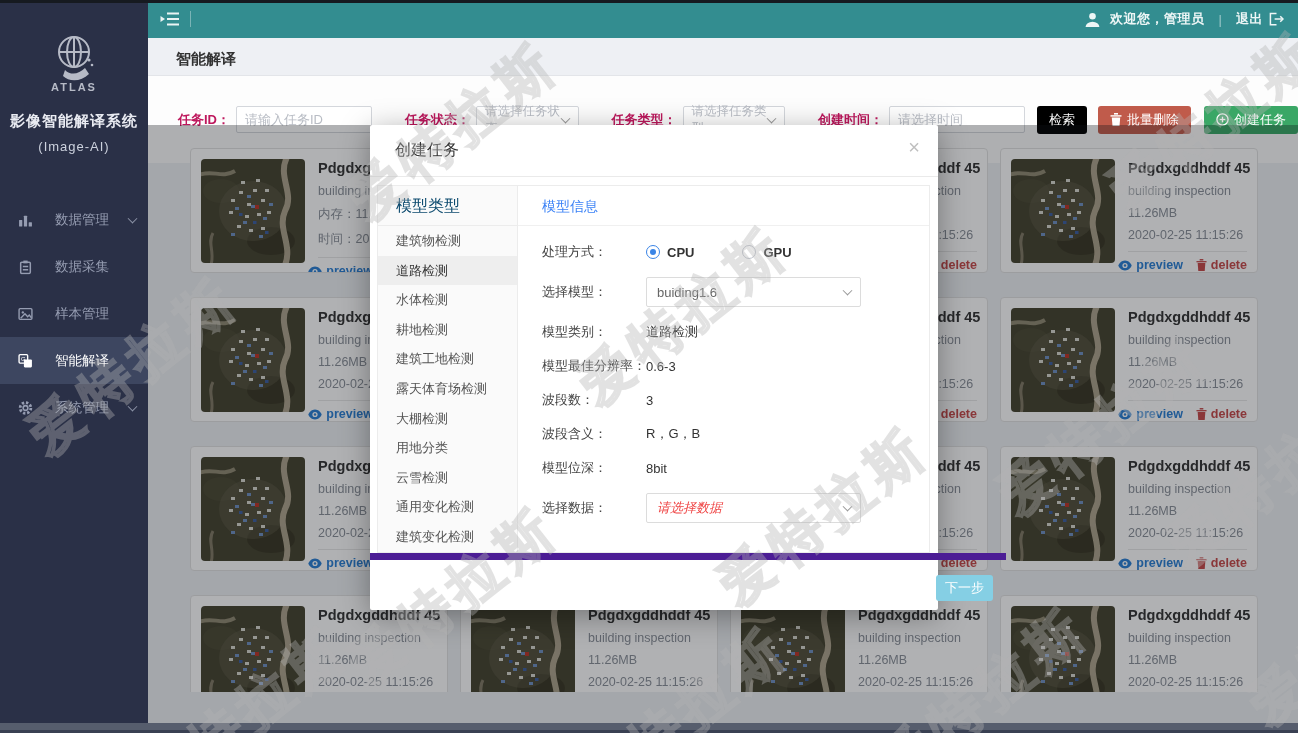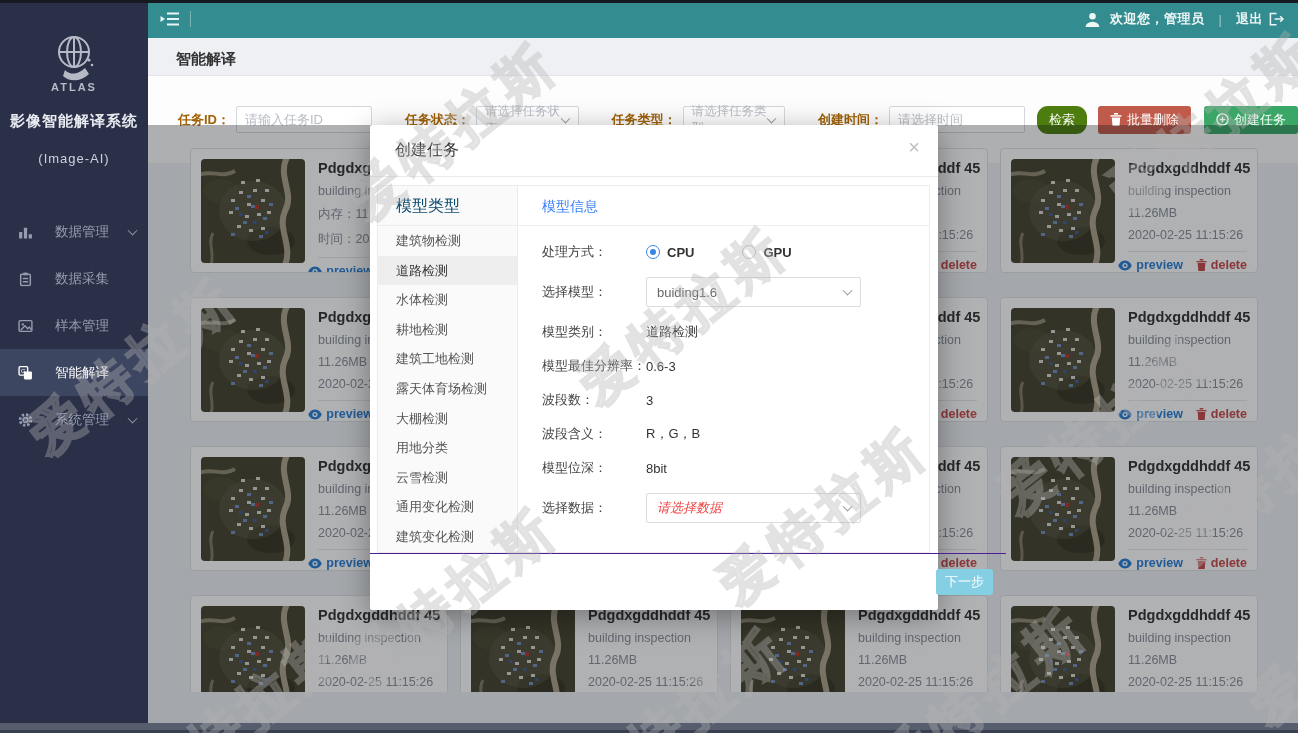--- a/index.html
+++ b/index.html
@@ -7,21 +7,21 @@
   body { position:relative; background:#eef0f4; }
 
   
   .top-strip { position:absolute; left:0; top:0; width:1298px; height:3px; background:#161a20; z-index:55; }
 
   
   .sidebar { position:absolute; left:0; top:0; width:148px; height:723px; background:#2a3047; z-index:5; }
   .logo-wrap { text-align:center; padding-top:30px; }
   .logo-svg { opacity:.85; }
   .app-title { color:#e9ebf2; font-size:15px; font-weight:bold; letter-spacing:1px; margin-top:12px; }
-  .app-sub { color:#cdd2de; font-size:13px; margin-top:20px; letter-spacing:1px; }
+  .app-sub { color:#cdd2de; font-size:13px; margin-top:8px; letter-spacing:1px; }
   .side-menu { margin-top:42px; }
   .side-item { position:relative; height:47px; display:flex; align-items:center; padding-left:55px; color:#959cb1; font-size:13.5px; cursor:pointer; }
   .side-item.active { background:#3d4660; color:#ffffff; }
   .side-icon { position:absolute; left:18px; top:50%; transform:translateY(-50%); width:15px; height:15px; }
   .side-icon svg { display:block; }
   .side-caret { position:absolute; right:12px; top:50%; width:7px; height:7px; border-right:1.4px solid #8d94a8; border-bottom:1.4px solid #8d94a8; transform:translateY(-70%) rotate(45deg); }
 
   
   .topbar { position:absolute; left:148px; top:0; width:1150px; height:38px; background:#338d90; z-index:5; display:flex; align-items:center; }
   .burger { margin-left:10px; width:24px; height:22px; display:flex; align-items:center; justify-content:center; cursor:pointer; }
@@ -29,30 +29,30 @@
   .topbar-right { position:absolute; right:14px; top:0; height:38px; display:flex; align-items:center; color:#eef6f6; font-size:13px; }
   .welcome { margin-left:9px; font-weight:bold; letter-spacing:.5px; }
   .tb-sep { margin:0 14px; color:rgba(255,255,255,.5); }
   .logout { display:flex; align-items:center; cursor:pointer; font-weight:bold; letter-spacing:.5px; }
   .logout svg { margin-left:6px; }
 
   
   .main { position:absolute; left:148px; top:38px; width:1150px; height:685px; background:#eef0f4; }
   .page-title { padding:12px 0 0 28px; font-size:15px; font-weight:bold; color:#333; }
   .filter-panel { position:absolute; left:0; top:37px; width:1150px; height:88px; background:#fdfdfd; border-top:1px solid #e3e5e9; display:flex; align-items:center; padding-left:30px; }
-  .f-label { font-size:13px; font-weight:bold; color:#a16207; white-space:nowrap; }
+  .f-label { font-size:13px; font-weight:bold; color:#be185d; white-space:nowrap; }
   .inp { width:136px; height:27px; border:1px solid #d4d7dc; border-radius:2px; margin-left:6px; padding:0 8px; font-size:13px; color:#666; background:#fff; outline:none; }
   .inp::placeholder { color:#b8bcc4; }
   .sel { position:relative; width:138px; height:27px; border:1px solid #d4d7dc; border-radius:2px; margin-left:6px; background:#fff; display:flex; align-items:center; padding:0 8px; cursor:pointer; }
   .sel-text { font-size:12.5px; color:#b8bcc4; }
   .sel-caret { position:absolute; right:9px; top:50%; width:7px; height:7px; border-right:1.4px solid #999; border-bottom:1.4px solid #999; transform:translateY(-70%) rotate(45deg); }
   .gap { margin-left:33px; }
   .btn { height:28px; border:none; border-radius:3px; color:#fff; font-size:13px; display:flex; align-items:center; justify-content:center; cursor:pointer; padding:0 12px; white-space:nowrap; }
   .btn svg { margin-right:5px; }
-  .btn-search { background:#4d7c0f; margin-left:12px;border-radius:11px; }
+  .btn-search { background:#000000; margin-left:12px; }
   .btn-del { background:#c05b4b; margin-left:11px; }
   .btn-create { background:#3aa766; margin-left:13px; }
 
   
   .card-area { position:absolute; left:0; top:87px; width:1150px; height:567px; overflow:hidden; }
   .card-grid { display:grid; grid-template-columns:repeat(4,258px); grid-auto-rows:125px; column-gap:12px; row-gap:24px; padding:23px 0 0 42px; }
   .card { background:#fff; border:1px solid #e2e2e2; border-radius:4px; display:flex; padding:10px; overflow:hidden; }
   .thumb { width:104px; height:104px; border-radius:4px; overflow:hidden; flex:none; cursor:pointer; }
   .info { flex:1; margin-left:13px; min-width:0; }
   .c-title { font-size:14.5px; font-weight:bold; color:#333; margin-top:1px; white-space:nowrap; }
@@ -86,21 +86,21 @@
   .radio-group { display:flex; align-items:center; }
   .radio { position:relative; width:14px; height:14px; border-radius:50%; border:1px solid #c0c4cc; background:#fff; display:inline-block; }
   .radio.checked { border-color:#3a84e6; }
   .radio.checked::after { content:""; position:absolute; left:3px; top:3px; width:6px; height:6px; border-radius:50%; background:#3a84e6; }
   .radio-label { font-size:13px; color:#333; margin-left:7px; font-weight:bold; }
   .radio-item + .radio-item { margin-left:48px; }
   .radio-item { display:flex; align-items:center; }
   .m-sel { position:relative; width:215px; height:30px; border:1px solid #dcdcdc; border-radius:2px; display:flex; align-items:center; padding:0 10px; cursor:pointer; background:#fff; }
   .m-sel .sel-val { font-size:13px; color:#666; }
   .m-sel .sel-val.placeholder { color:#ef4444;font-style:italic; }
-  .m-footer { position:absolute; left:0; bottom:0; width:636px; height:57px; border-top:1px solid #4c1d95; }
+  .m-footer { position:absolute; left:0; bottom:0; width:636px; height:57px; border-top:7px solid #4c1d95; }
   .btn-next { position:absolute; right:13px; top:15px; width:57px; height:26px; background:#85cfe4; color:#fff; font-size:13px; border:none; border-radius:3px; cursor:pointer; }
 
   
   .footer-strip { position:absolute; left:0; bottom:0; width:1298px; height:10px; background:#565d6d; border-bottom:3px solid #394052; z-index:40; }
 
   
   .wm-layer { position:absolute; left:0; top:0; width:1298px; height:733px; z-index:60; pointer-events:none; overflow:hidden; }
   .wm { position:absolute; font-size:54px; font-weight:bold; letter-spacing:8px; color:transparent; -webkit-text-stroke:2px rgba(178,178,178,.38); transform:rotate(-38deg); white-space:nowrap; }
 </style>
 </head>

